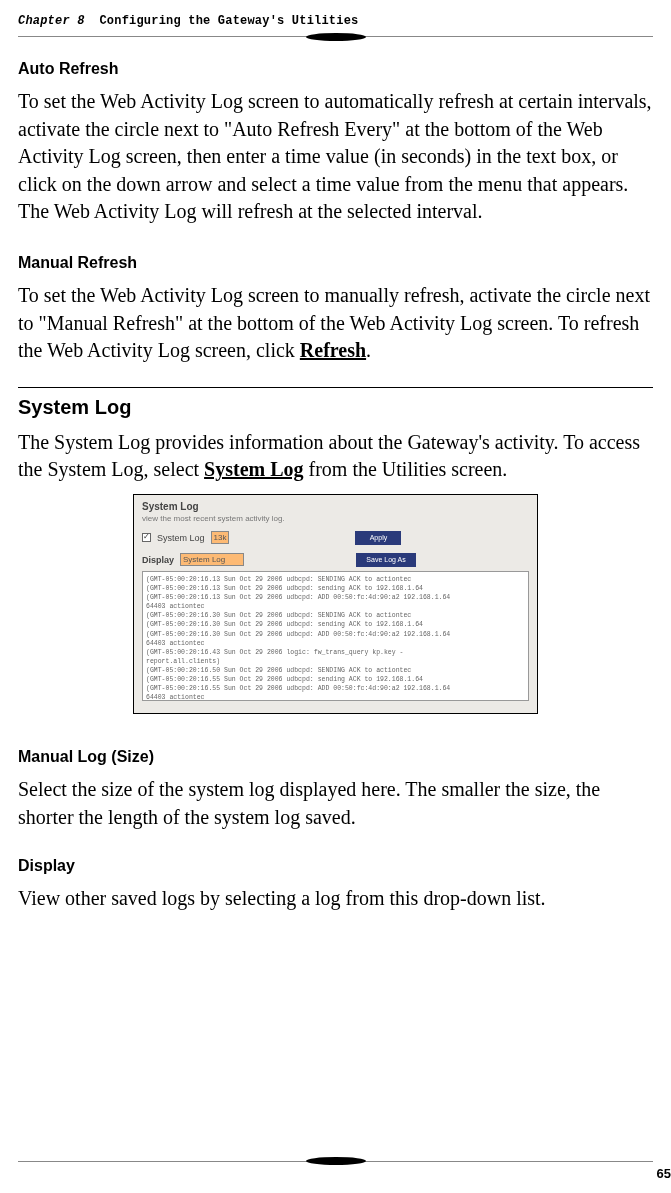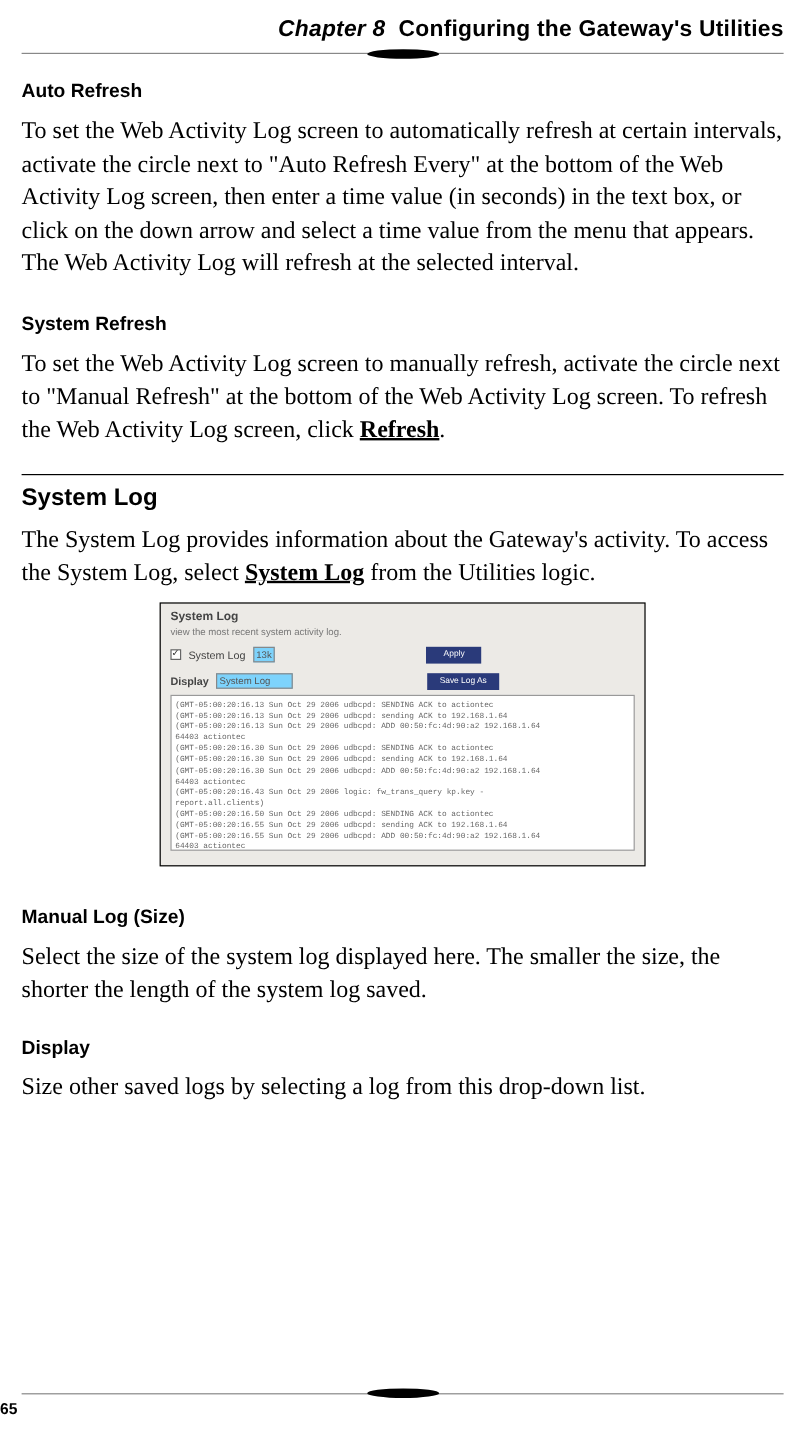--- a/index.html
+++ b/index.html
@@ -6,25 +6,25 @@
     body {
       width: 671px;
       height: 1193px;
       font-family: Georgia, "Times New Roman", serif;
       color: #000;
       background: #fff;
       position: relative;
       padding: 0 18px;
     }
     .header {
-      text-align: right;
-      font-family: Liberation Sans, sans-serif;
+      text-align: left;
+      font-family: Liberation Mono, monospace;
       font-weight: bold;
       font-style: italic;
-      font-size: 19px;
+      font-size: 12px;
       padding: 14px 0 8px 0;
       letter-spacing: 0.2px;
     }
     .header .chapnum { font-style: italic; }
     .header .chaptitle { font-style: normal; font-weight: bold; }
     .header-rule {
       height: 4px;
       position: relative;
       margin-bottom: 20px;
     }
@@ -113,21 +113,21 @@
       content: "✓";
       position: absolute;
       font-size: 8px;
       left: 0;
       top: -2px;
       color: #333;
     }
     .ss-label { font-size: 9px; color: #444; }
     .ss-select {
       border: 1px solid #888;
-      background: #7dd3fc;
+      background: #fdba74;
       font-size: 8px;
       padding: 0 2px;
       height: 13px;
       line-height: 11px;
     }
     .ss-btn {
       width: 46px;
       height: 14px;
       background: #2a3a7a;
       color: #fff;
@@ -148,21 +148,21 @@
       padding: 3px;
       line-height: 1.4;
       overflow: hidden;
       white-space: pre;
     }
     .footer {
       position: absolute;
       bottom: 12px;
       left: 0;
       right: 0;
-      text-align: left;
+      text-align: right;
     }
     .footer-rule {
       height: 4px;
       position: relative;
       margin: 0 18px 4px 18px;
     }
     .footer-rule::before {
       content: "";
       position: absolute;
       left: 0; right: 0; bottom: 0;
@@ -191,30 +191,30 @@
 
 <div class="header">
   <span class="chapnum">Chapter 8</span>
   &nbsp;<span class="chaptitle">Configuring the Gateway's Utilities</span>
 </div>
 <div class="header-rule"></div>
 
 <div class="sub-heading">Auto Refresh</div>
 <p class="body-text">To set the Web Activity Log screen to automatically refresh at certain intervals, activate the circle next to "Auto Refresh Every" at the bottom of the Web Activity Log screen, then enter a time value (in seconds) in the text box, or click on the down arrow and select a time value from the menu that appears. The Web Activity Log will refresh at the selected interval.</p>
 
-<div class="sub-heading" style="margin-top:28px">System Refresh</div>
+<div class="sub-heading" style="margin-top:28px">Manual Refresh</div>
 <p class="body-text">
   <span>To set the Web Activity Log screen to manually refresh, activate the circle next to "Manual Refresh" at the bottom of the Web Activity Log screen. To refresh the Web Activity Log screen, click </span><span class="bold">Refresh</span><span>.</span>
 </p>
 
 <hr class="section-rule">
 
 <div class="section-heading">System Log</div>
 <p class="body-text">
-  <span>The System Log provides information about the Gateway's activity. To access the System Log, select </span><span class="bold">System Log</span><span> from the Utilities logic.</span>
+  <span>The System Log provides information about the Gateway's activity. To access the System Log, select </span><span class="bold">System Log</span><span> from the Utilities screen.</span>
 </p>
 
 <div class="screenshot">
   <div class="ss-title">System Log</div>
   <div class="ss-sub">view the most recent system activity log.</div>
   <div class="ss-row">
     <span class="ss-checkbox"></span>
     <span class="ss-label">System Log</span>
     <span class="ss-select">13k</span>
     <span class="ss-btn" style="margin-left:120px">Apply</span>
@@ -238,18 +238,18 @@
 (GMT-05:00:20:16.55 Sun Oct 29 2006 udbcpd: sending ACK to 192.168.1.64
 (GMT-05:00:20:16.55 Sun Oct 29 2006 udbcpd: ADD 00:50:fc:4d:90:a2 192.168.1.64
 64403 actiontec
 (GMT-05:00:20:17.30 Sun Oct 29 2006 logic: fw_trans_query kp.key -</div>
 </div>
 
 <div class="sub-heading" style="margin-top:34px">Manual Log (Size)</div>
 <p class="body-text">Select the size of the system log displayed here. The smaller the size, the shorter the length of the system log saved.</p>
 
 <div class="sub-heading" style="margin-top:26px">Display</div>
-<p class="body-text">Size other saved logs by selecting a log from this drop-down list.</p>
+<p class="body-text">View other saved logs by selecting a log from this drop-down list.</p>
 
 <div class="footer">
   <div class="footer-rule"></div>
   <div class="page-num">65</div>
 </div>
 
 </body></html>

